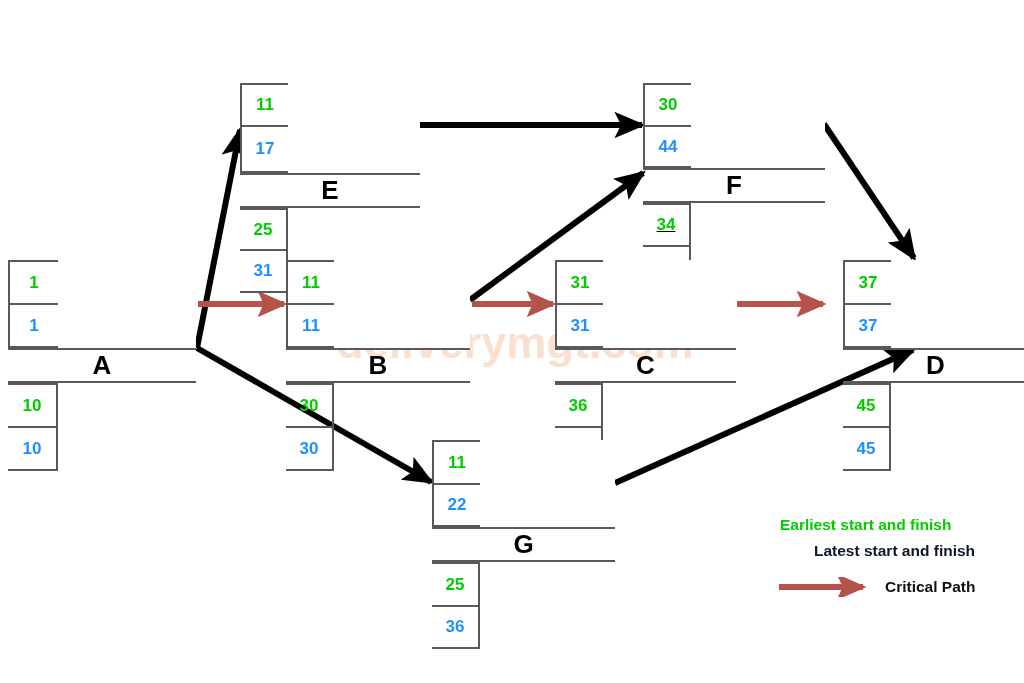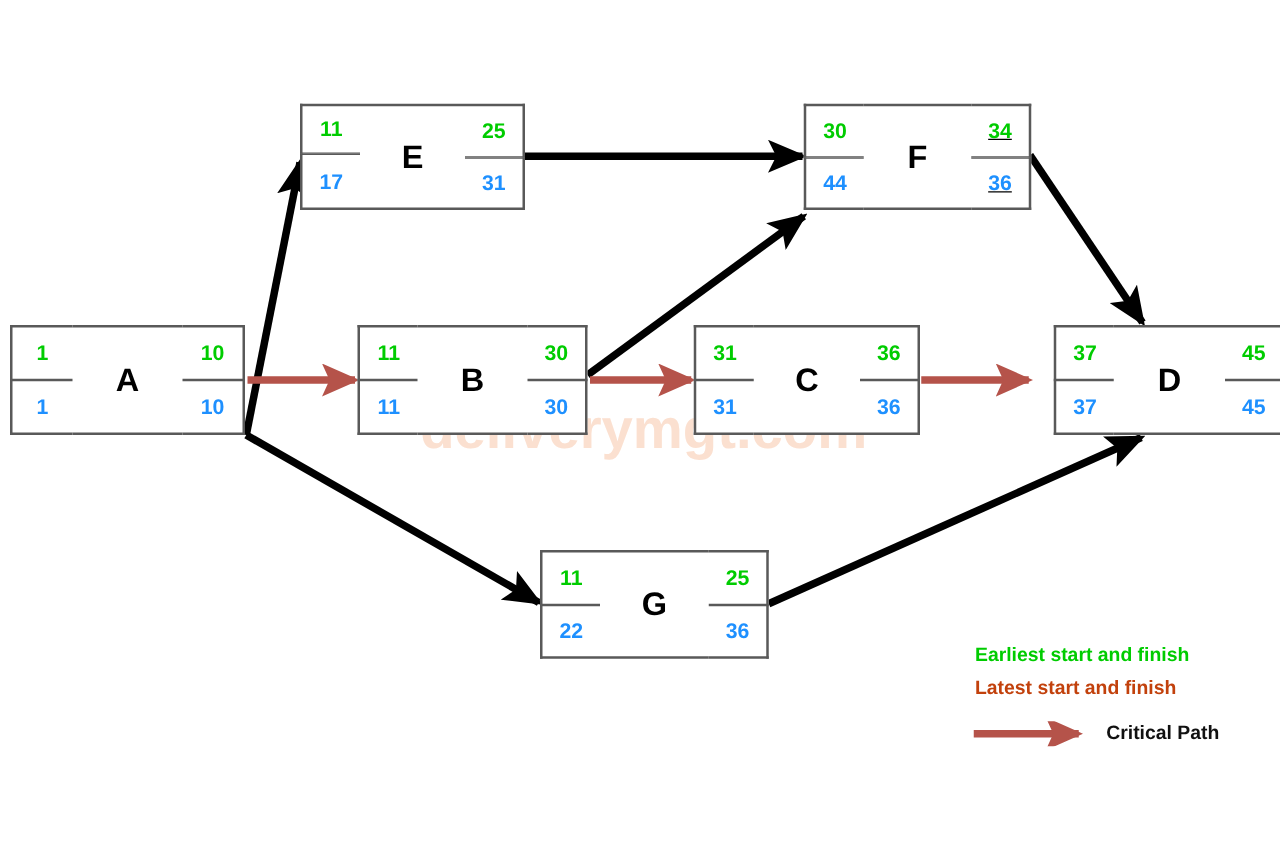--- a/index.html
+++ b/index.html
@@ -44,21 +44,21 @@
     width: 1024px;
     height: 683px;
     z-index: 2;
   }
 
   
   .node {
     position: absolute;
     z-index: 3;
     display: flex;
-    flex-direction: row;
+    flex-direction: column;
     box-sizing: border-box;
     background: #ffffff;
   }
   .node .col {
     box-sizing: border-box;
     display: flex;
     flex-direction: column;
   }
   .node .col.side {
     flex: 0 0 auto;
@@ -102,21 +102,21 @@
   }
   .legend-row {
     display: flex;
     align-items: center;
     font-size: 15.5px;
     font-weight: bold;
     white-space: nowrap;
     text-align: center;
   }
   .legend-earliest { color: #00cc00; }
-  .legend-latest  { color: #c2410c; }
+  .legend-latest  { color: #0f172a; margin-left: 34px; }
   .legend-cp-label { color: #111111; }
   .legend-arrow-box {
     width: 100px;
     height: 20px;
     margin-right: 8px;
     flex: 0 0 auto;
   }
 </style>
 </head>
 <body>

